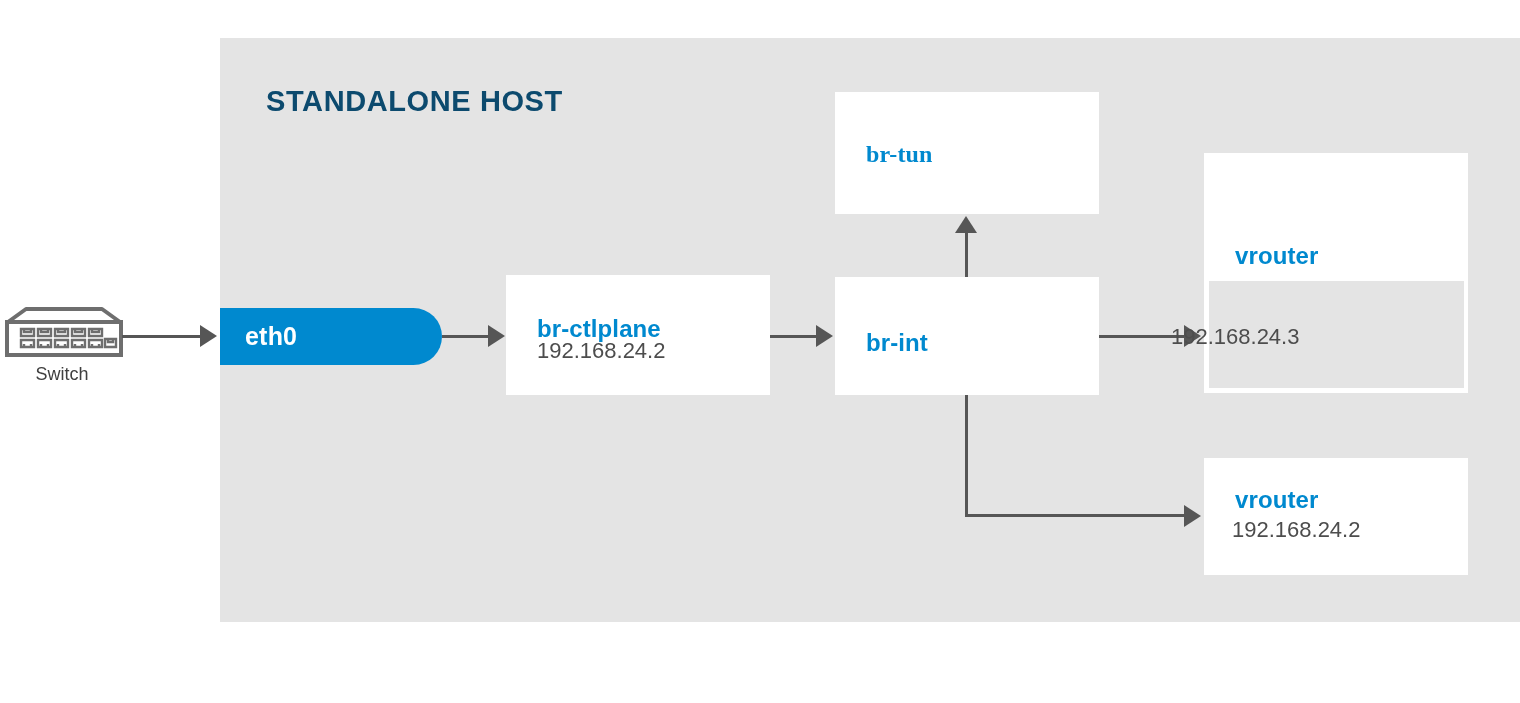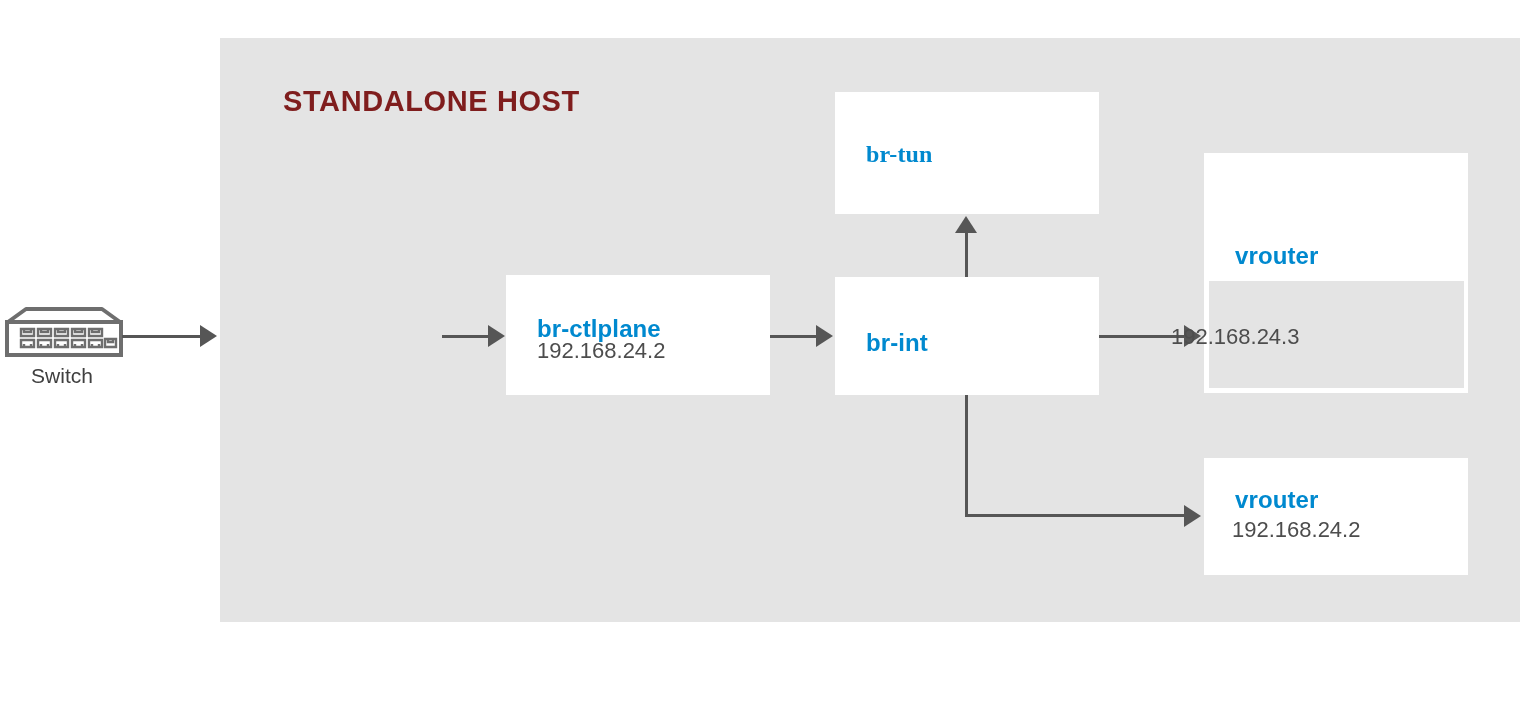--- a/index.html
+++ b/index.html
@@ -22,44 +22,44 @@
   .host-panel {
     position: absolute;
     left: 220px;
     top: 38px;
     width: 1300px;
     height: 584px;
     background: #e4e4e4;
   }
   .host-title {
     position: absolute;
-    left: 283px;
+    left: 266px;
     top: 85px;
     font-size: 29px;
     font-weight: bold;
     letter-spacing: 0.6px;
-    color: #7f1d1d;
+    color: #0c4a6e;
     white-space: nowrap;
   }
 
   
   .switch-wrap {
     position: absolute;
     left: 4px;
     top: 306px;
     width: 120px;
     height: 52px;
   }
   .switch-label {
     position: absolute;
     left: 0px;
     top: 364px;
     width: 124px;
     text-align: center;
-    font-size: 21px;
+    font-size: 18px;
     color: #3f3f3f;
   }
 
   
   .eth0-pill {
     position: absolute;
     left: 220px;
     top: 308px;
     width: 222px;
     height: 57px;
@@ -176,20 +176,23 @@
         <path d="M85 34 h13 v7 h-13 z M88 38 v3 h7 v-3"></path>
         <path d="M101 33 h11 v8 h-11 z M104 33 v3 h5 v-3"></path>
       </g>
     </svg>
   </div>
   <div class="switch-label">Switch</div>
 
   <div class="line-h" style="left:122px; top:335px; width:80px;"></div>
   <div class="arrow-r" style="left:200px; top:325px;"></div>
 
+  <div class="eth0-pill">
+    <span>eth0</span>
+  </div>
 
   <div class="line-h" style="left:442px; top:335px; width:48px;"></div>
   <div class="arrow-r" style="left:488px; top:325px;"></div>
 
   <div class="node-box box-brctl"></div>
   <div class="node-title" style="left:537px; top:315px;">br-ctlplane</div>
   <div class="node-sub" style="left:537px; top:338px;">192.168.24.2</div>
 
   <div class="line-h" style="left:770px; top:335px; width:48px;"></div>
   <div class="arrow-r" style="left:816px; top:325px;"></div>

